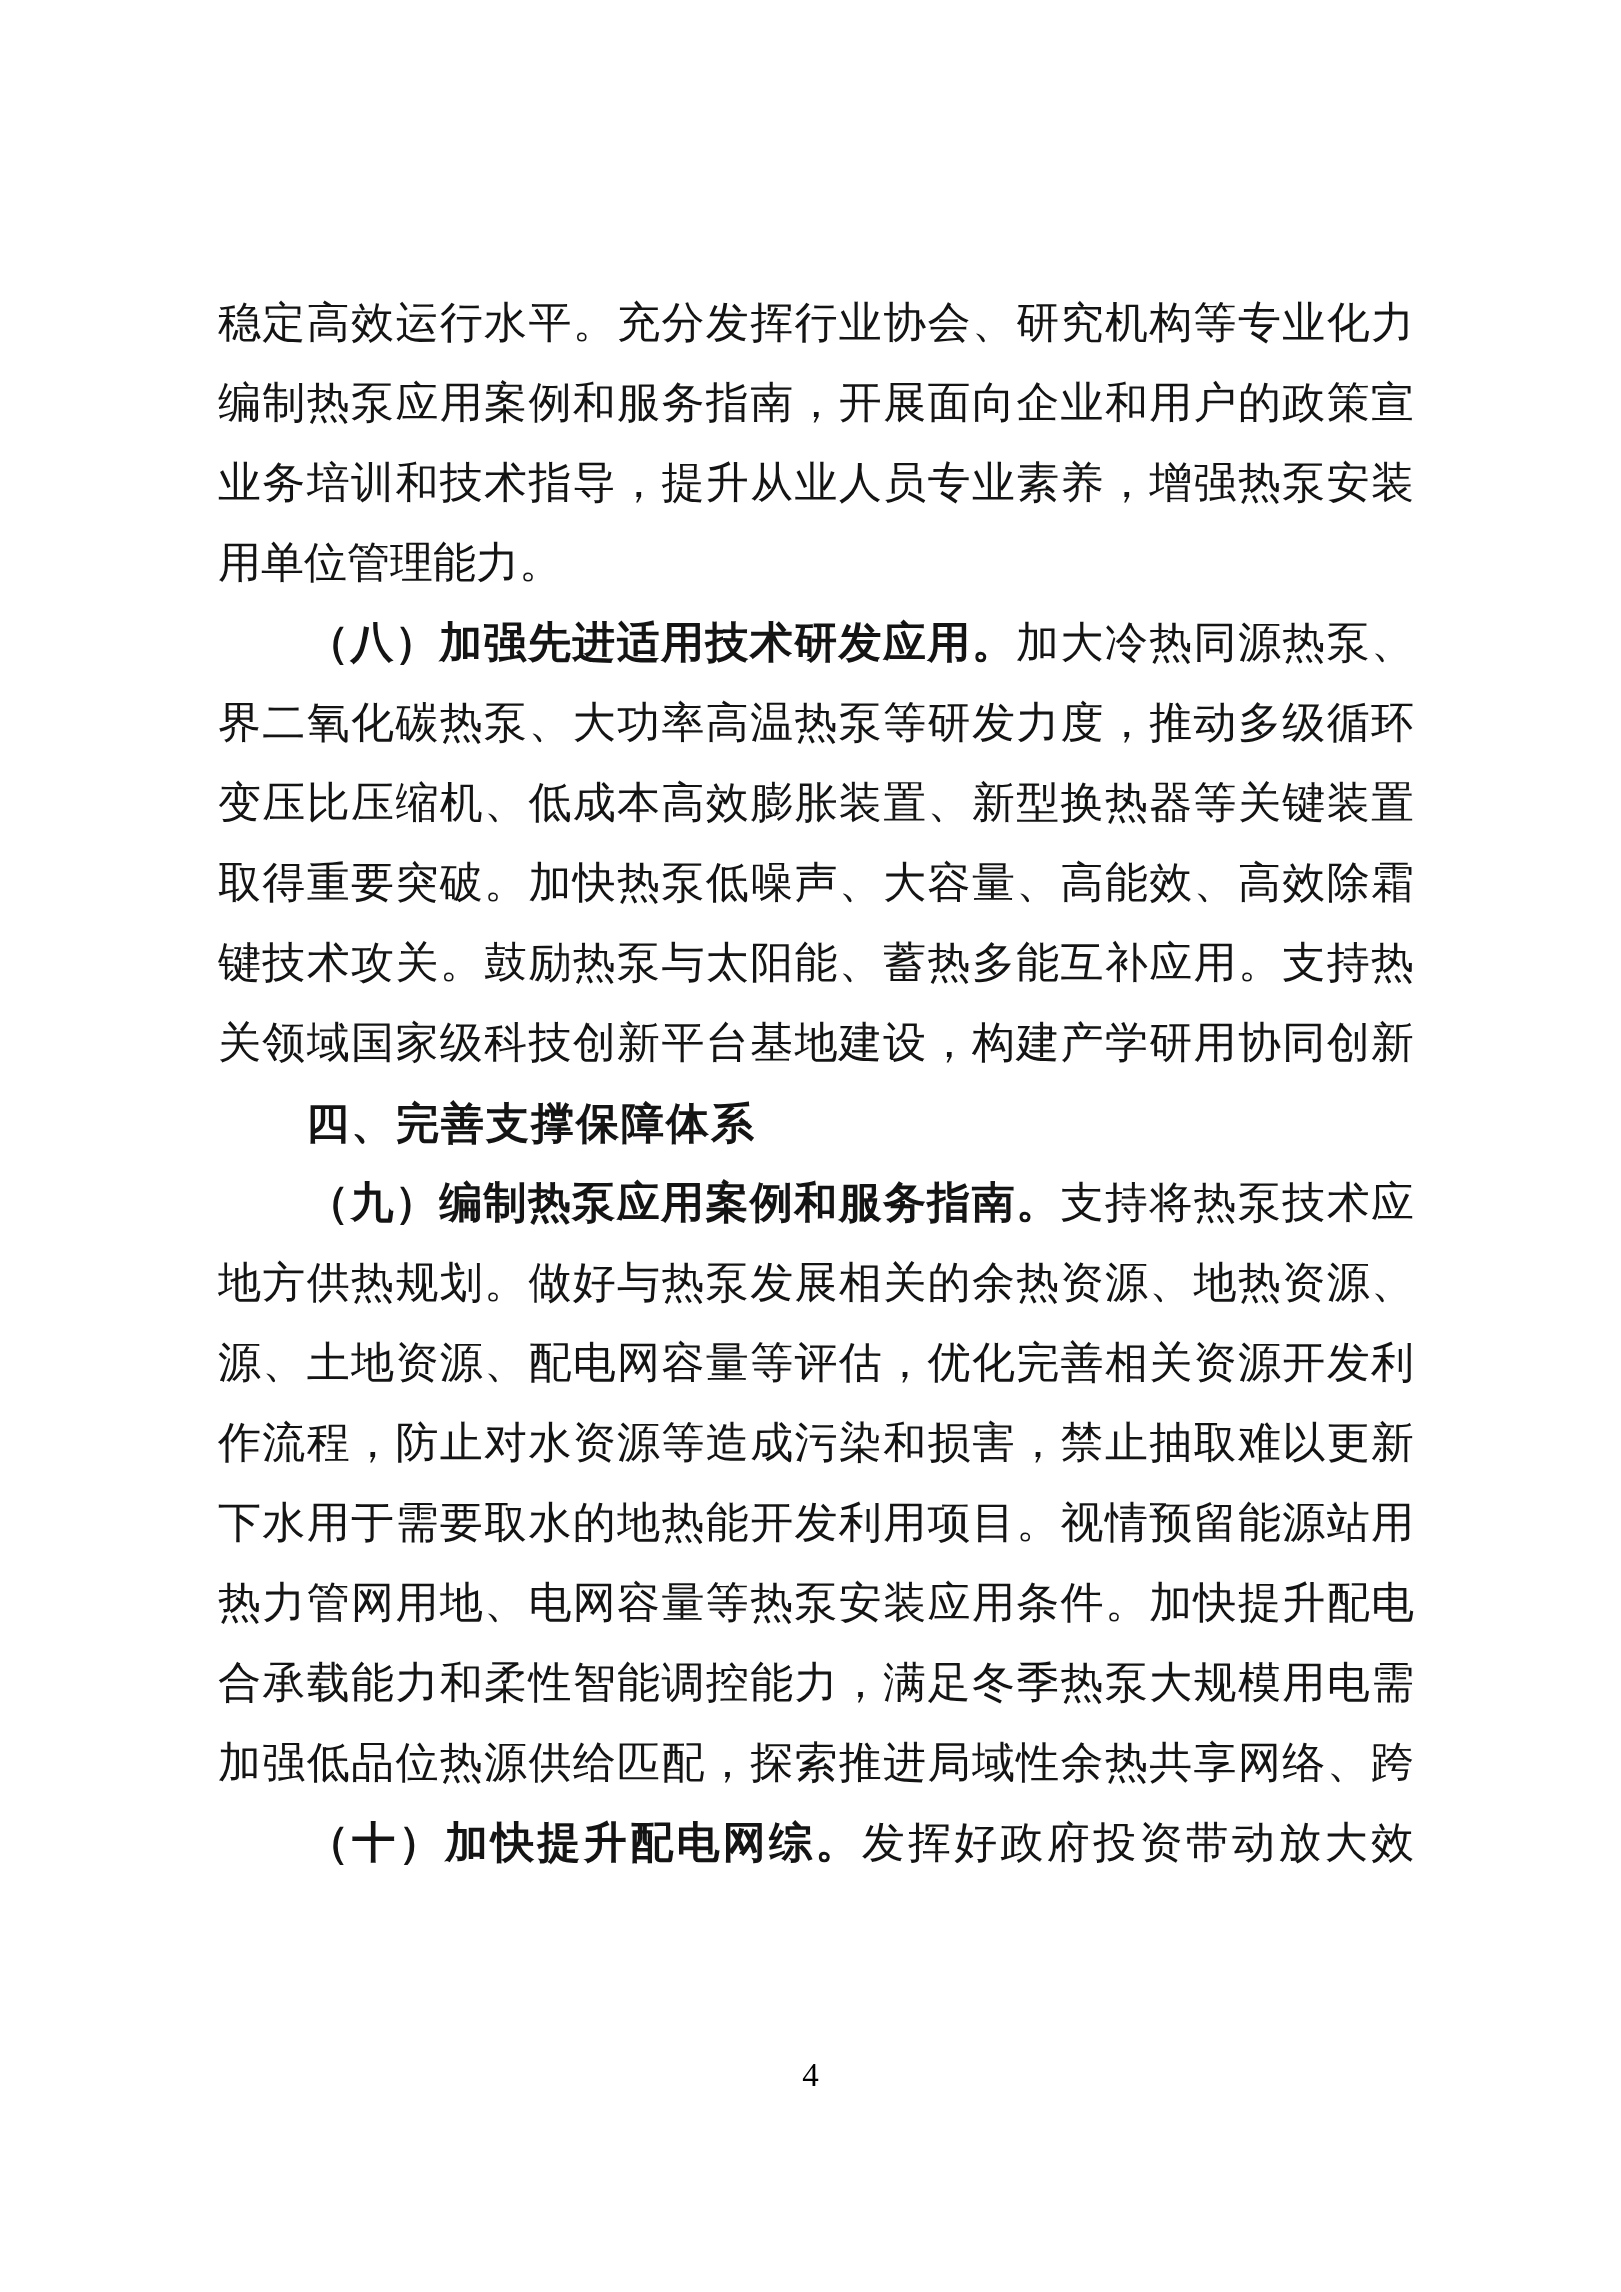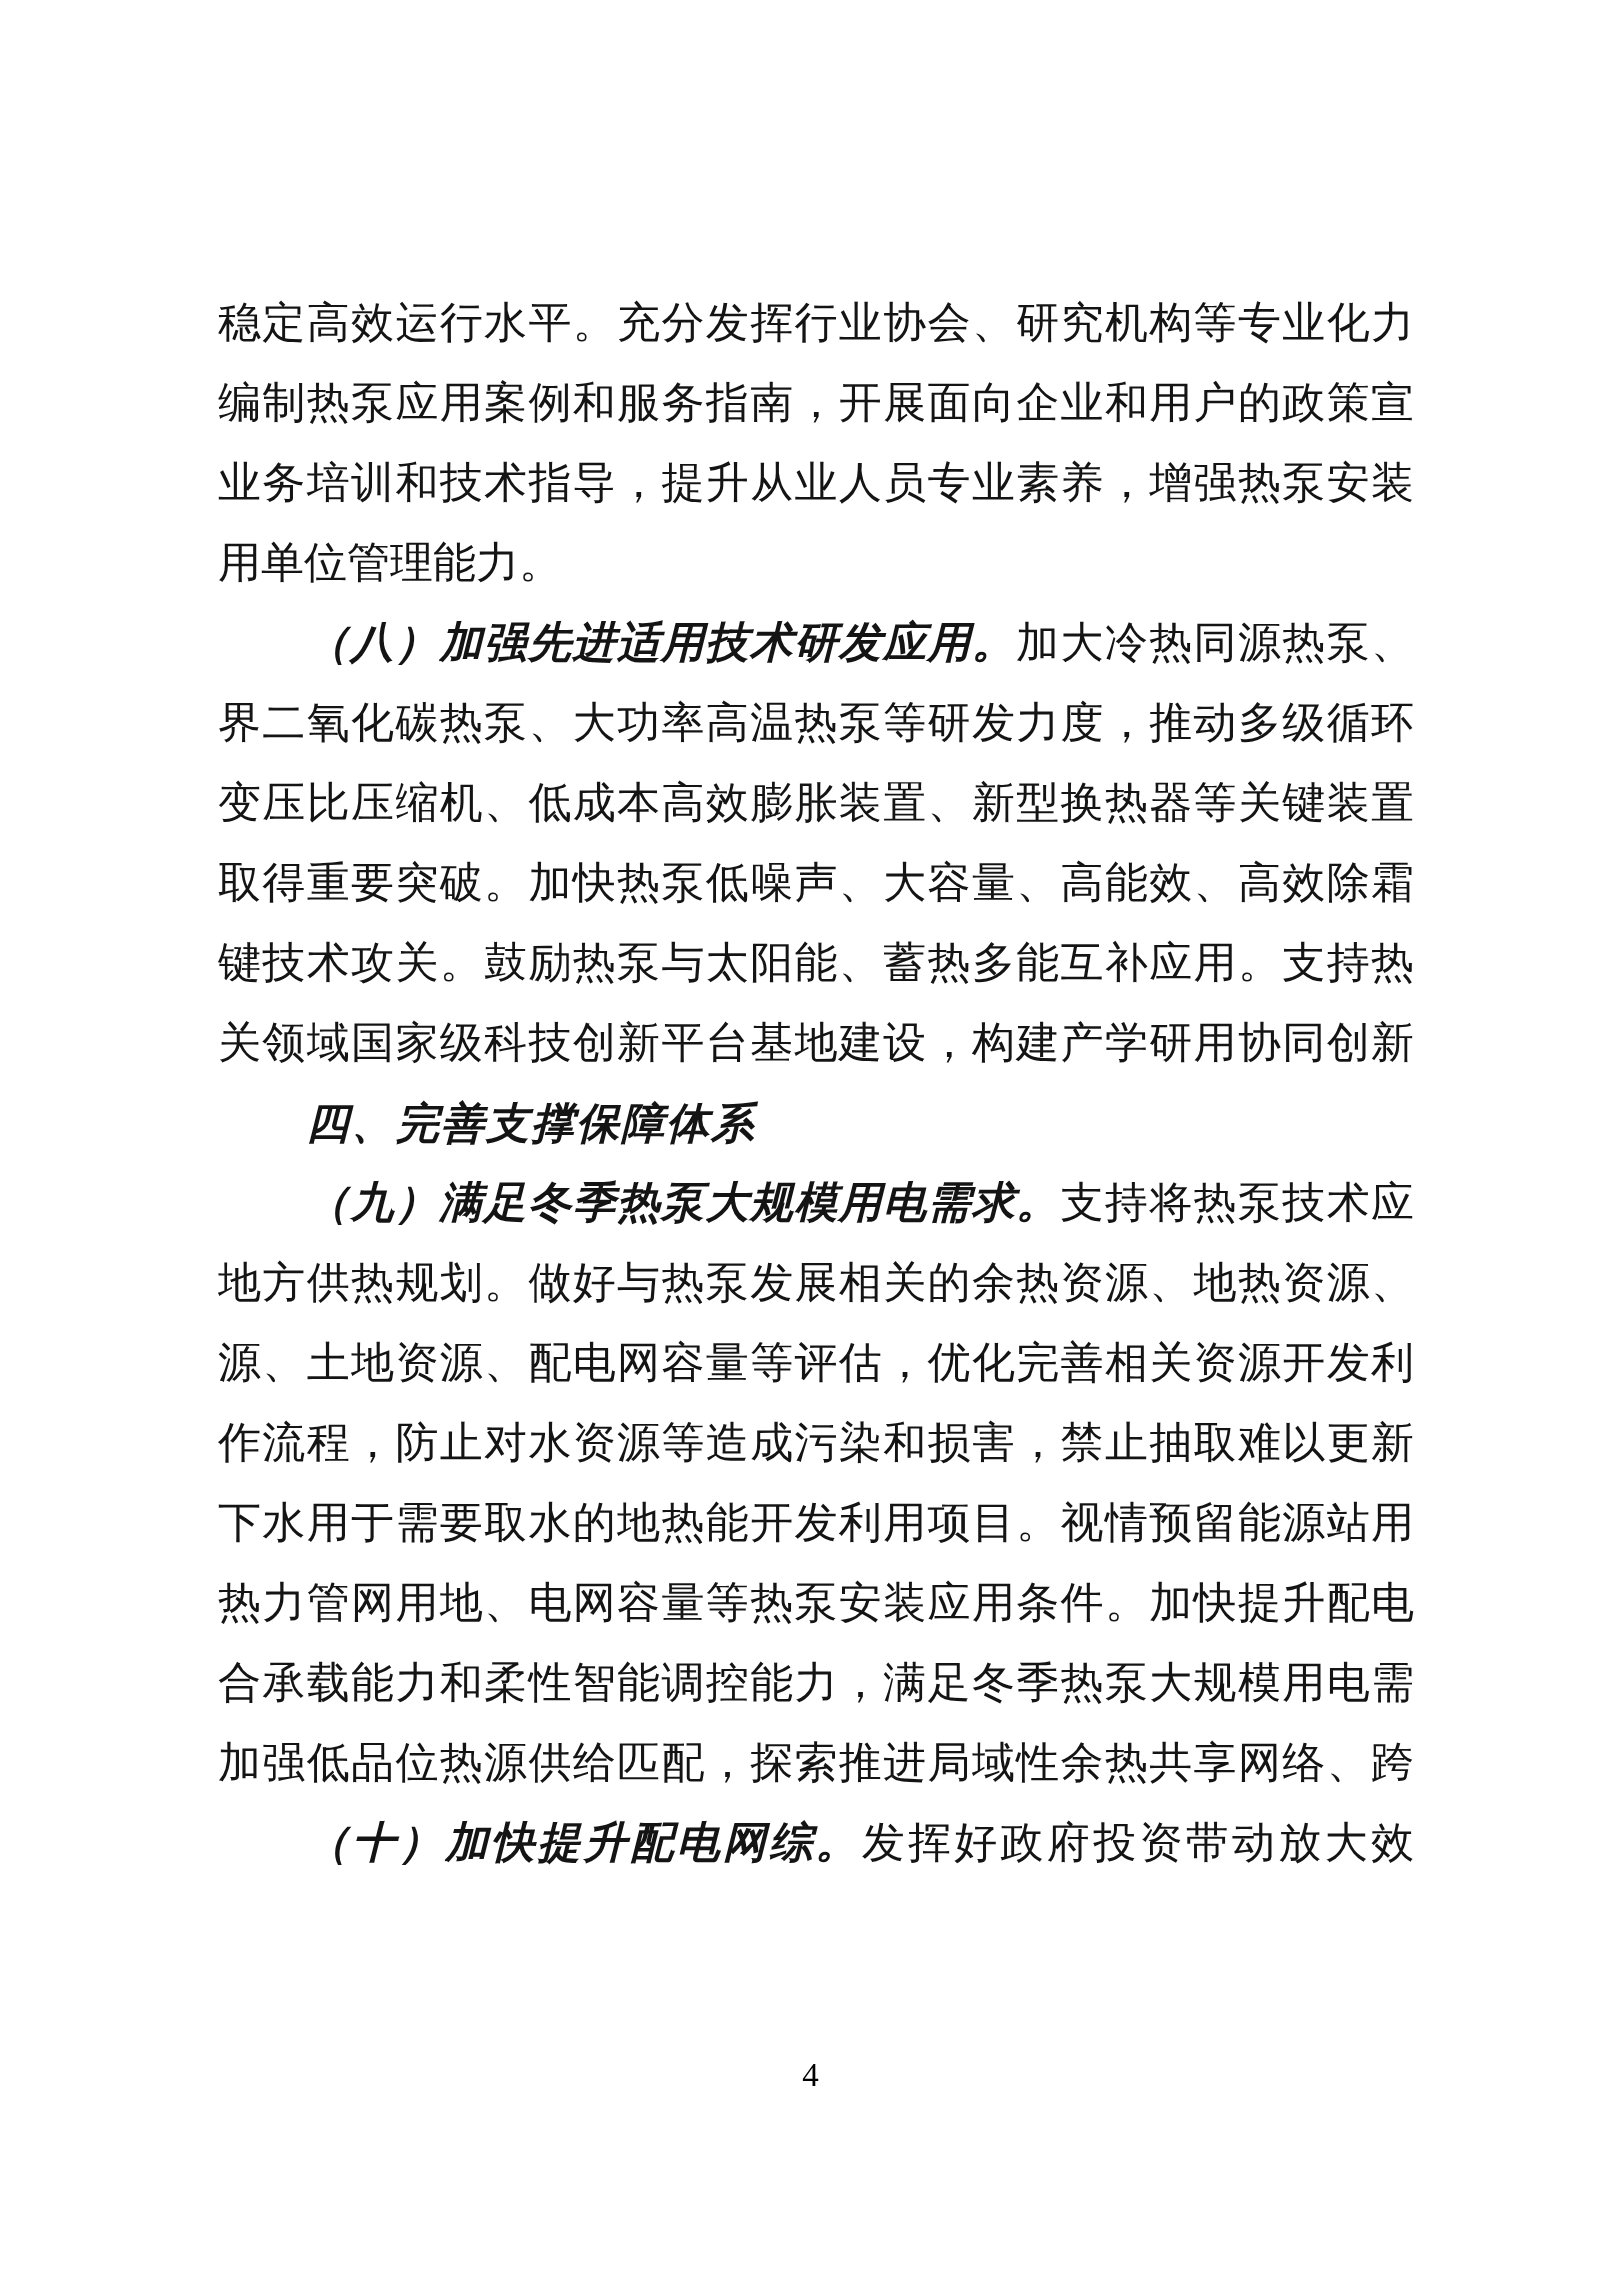--- a/index.html
+++ b/index.html
@@ -39,21 +39,21 @@
     text-indent: 88px;
   }
   .line.heading {
     font-family: "Liberation Sans", sans-serif;
     font-weight: 700;
     letter-spacing: 2px;
     text-align: left;
     text-align-last: left;
   }
   .seg { font-weight: normal; }
-  .seg.bold { font-weight: 700; font-style: italic; }
+  .seg.bold { font-weight: 700; }
   .page-number {
     position: absolute;
     left: 0;
     top: 2054px;
     width: 100%;
     height: 43px;
     line-height: 43px;
     text-align: center;
     font-size: 33px;
     font-family: "Liberation Serif", serif;
@@ -69,21 +69,21 @@
       <div class="line"><span class="seg">编制热泵应用案例和服务指南，开展面向企业和用户的政策宣介、</span></div>
       <div class="line"><span class="seg">业务培训和技术指导，提升从业人员专业素养，增强热泵安装与使</span></div>
       <div class="line align-left"><span class="seg">用单位管理能力。</span></div>
       <div class="line indent"><span class="seg bold">（八）加强先进适用技术研发应用。</span><span class="seg">加大冷热同源热泵、跨临</span></div>
       <div class="line"><span class="seg">界二氧化碳热泵、大功率高温热泵等研发力度，推动多级循环及大</span></div>
       <div class="line"><span class="seg">变压比压缩机、低成本高效膨胀装置、新型换热器等关键装置研发</span></div>
       <div class="line"><span class="seg">取得重要突破。加快热泵低噪声、大容量、高能效、高效除霜等关</span></div>
       <div class="line"><span class="seg">键技术攻关。鼓励热泵与太阳能、蓄热多能互补应用。支持热泵相</span></div>
       <div class="line"><span class="seg">关领域国家级科技创新平台基地建设，构建产学研用协同创新体</span></div>
       <div class="line align-left indent heading"><span class="seg bold">四、完善支撑保障体系</span></div>
-      <div class="line indent"><span class="seg bold">（九）满足冬季热泵大规模用电需求。</span><span class="seg">支持将热泵技术应用纳入</span></div>
+      <div class="line indent"><span class="seg bold">（九）编制热泵应用案例和服务指南。</span><span class="seg">支持将热泵技术应用纳入</span></div>
       <div class="line"><span class="seg">地方供热规划。做好与热泵发展相关的余热资源、地热资源、水资</span></div>
       <div class="line"><span class="seg">源、土地资源、配电网容量等评估，优化完善相关资源开发利用工</span></div>
       <div class="line"><span class="seg">作流程，防止对水资源等造成污染和损害，禁止抽取难以更新的地</span></div>
       <div class="line"><span class="seg">下水用于需要取水的地热能开发利用项目。视情预留能源站用地、</span></div>
       <div class="line"><span class="seg">热力管网用地、电网容量等热泵安装应用条件。加快提升配电网综</span></div>
       <div class="line"><span class="seg">合承载能力和柔性智能调控能力，满足冬季热泵大规模用电需求。</span></div>
       <div class="line"><span class="seg">加强低品位热源供给匹配，探索推进局域性余热共享网络、跨季节</span></div>
       <div class="line indent"><span class="seg bold">（十）加快提升配电网综。</span><span class="seg">发挥好政府投资带动放大效应，</span></div>
     </div>
   <div class="page-number">4</div>

